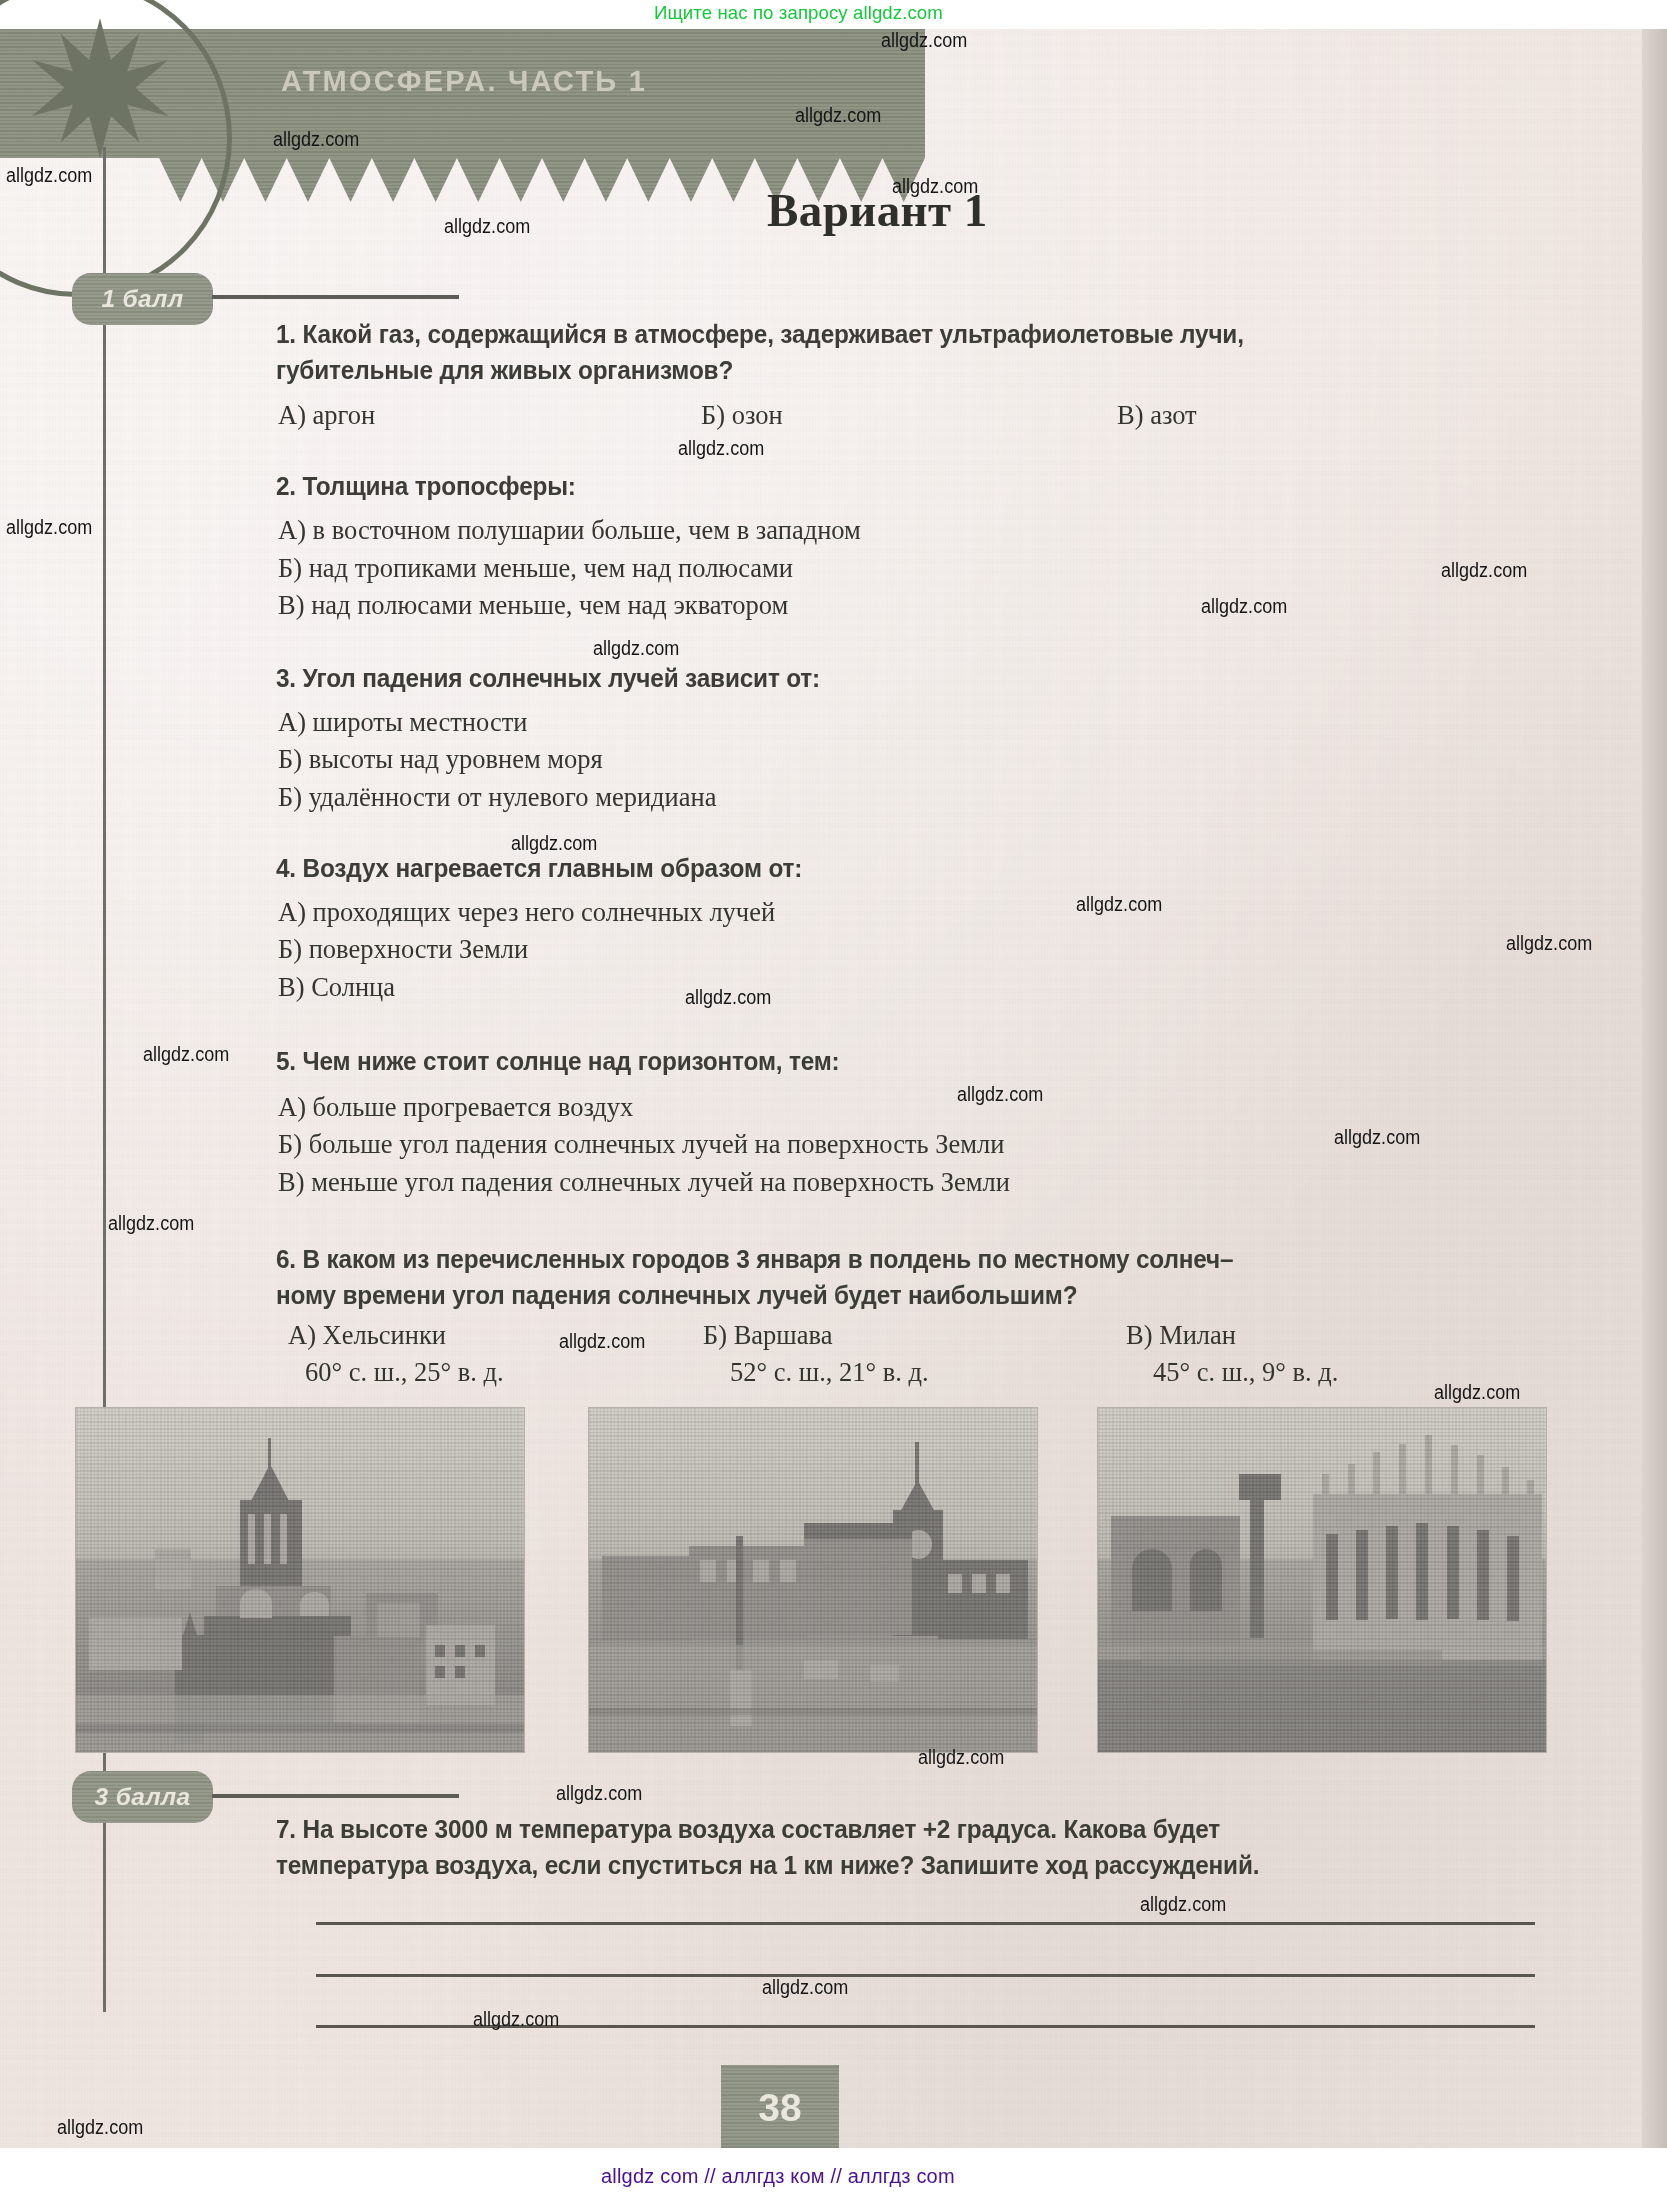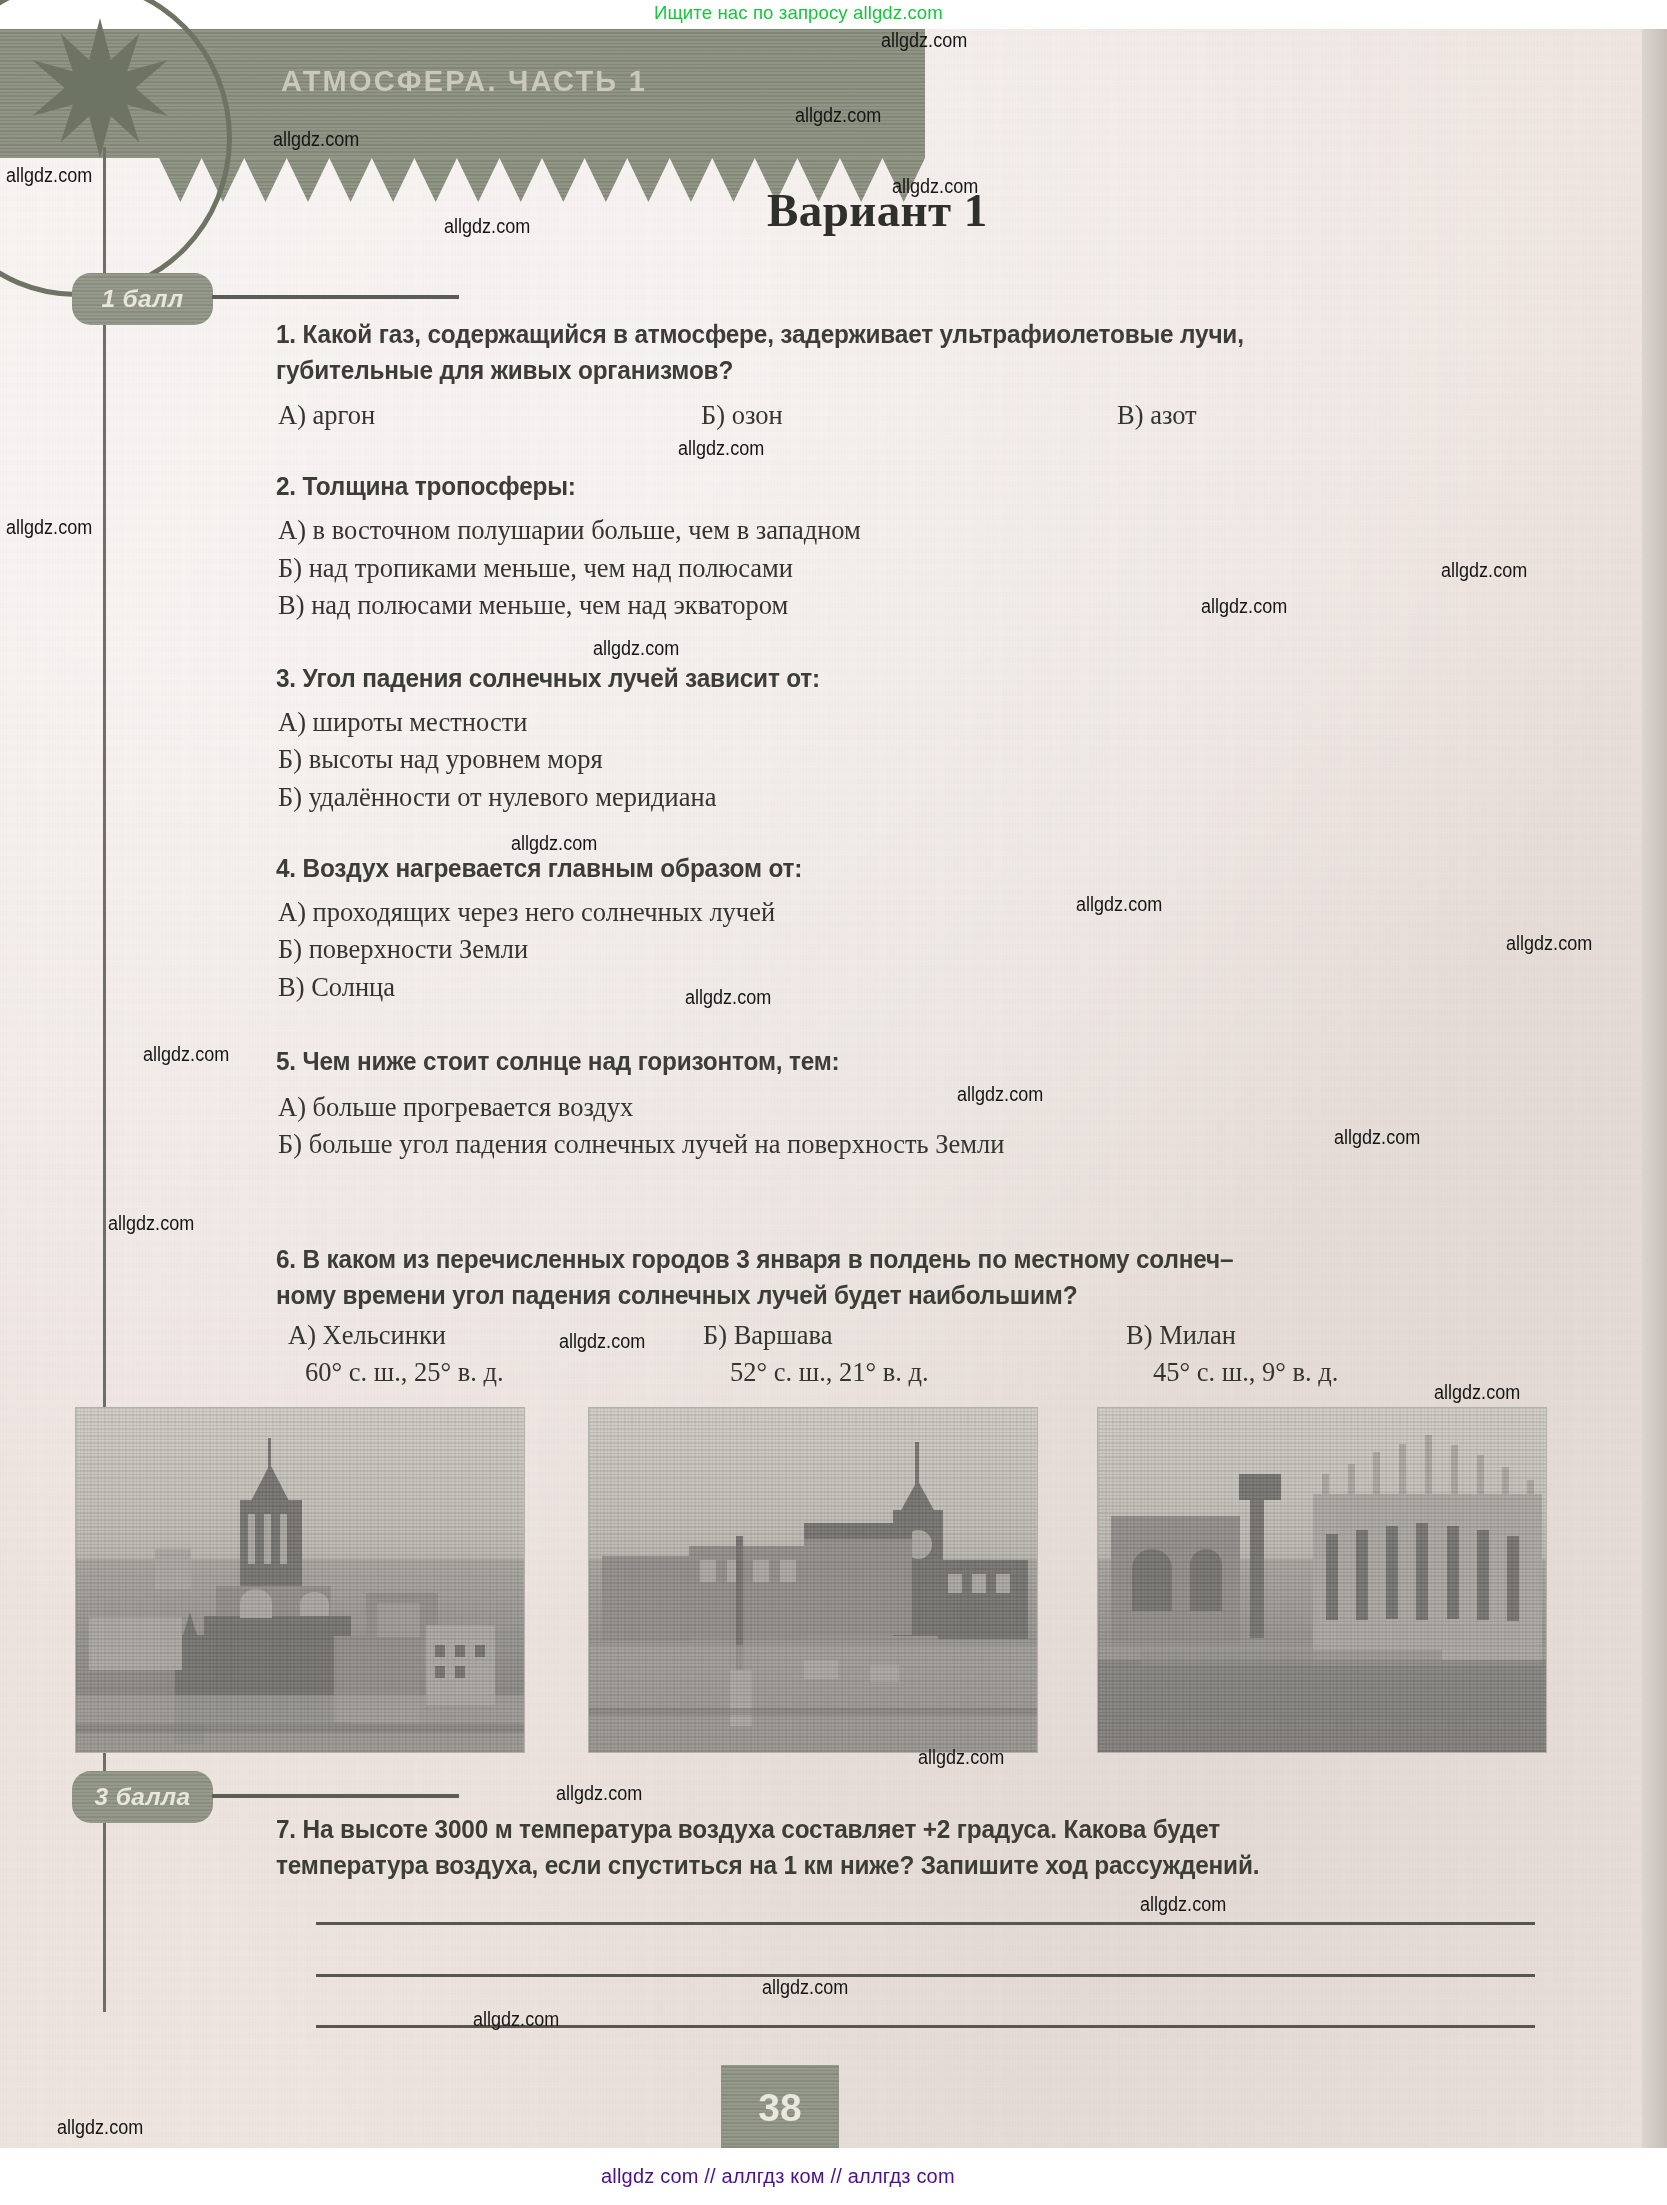--- a/index.html
+++ b/index.html
@@ -256,20 +256,21 @@
   <div class="opt" style="left:278px;top:780px;">Б) удалённости от нулевого меридиана</div>
 
   <div class="qhead" style="left:276px;top:850px;width:1363px;">4. Воздух нагревается главным образом от:</div>
   <div class="opt" style="left:278px;top:895px;">А) проходящих через него солнечных лучей</div>
   <div class="opt" style="left:278px;top:932px;">Б) поверхности Земли</div>
   <div class="opt" style="left:278px;top:970px;">В) Солнца</div>
 
   <div class="qhead" style="left:276px;top:1043px;width:1363px;">5.  Чем ниже стоит солнце над горизонтом, тем:</div>
   <div class="opt" style="left:278px;top:1090px;">А) больше прогревается воздух</div>
   <div class="opt" style="left:278px;top:1127px;">Б) больше угол падения солнечных лучей на поверхность Земли</div>
+  <div class="opt" style="left:278px;top:1165px;">В) меньше угол падения солнечных лучей на поверхность Земли</div>
 
   <div class="qhead" style="left:276px;top:1241px;width:1363px;">6.  В каком из перечисленных городов 3 января в полдень по местному солнеч–
 ному времени угол падения солнечных лучей будет наибольшим?</div>
   <div class="opt" style="left:288px;top:1318px;">А)  Хельсинки</div>
   <div class="opt" style="left:305px;top:1355px;">60° с. ш., 25° в. д.</div>
   <div class="opt" style="left:703px;top:1318px;">Б)  Варшава</div>
   <div class="opt" style="left:730px;top:1355px;">52° с. ш., 21° в. д.</div>
   <div class="opt" style="left:1126px;top:1318px;">В)  Милан</div>
   <div class="opt" style="left:1153px;top:1355px;">45° с. ш., 9° в. д.</div>
 

